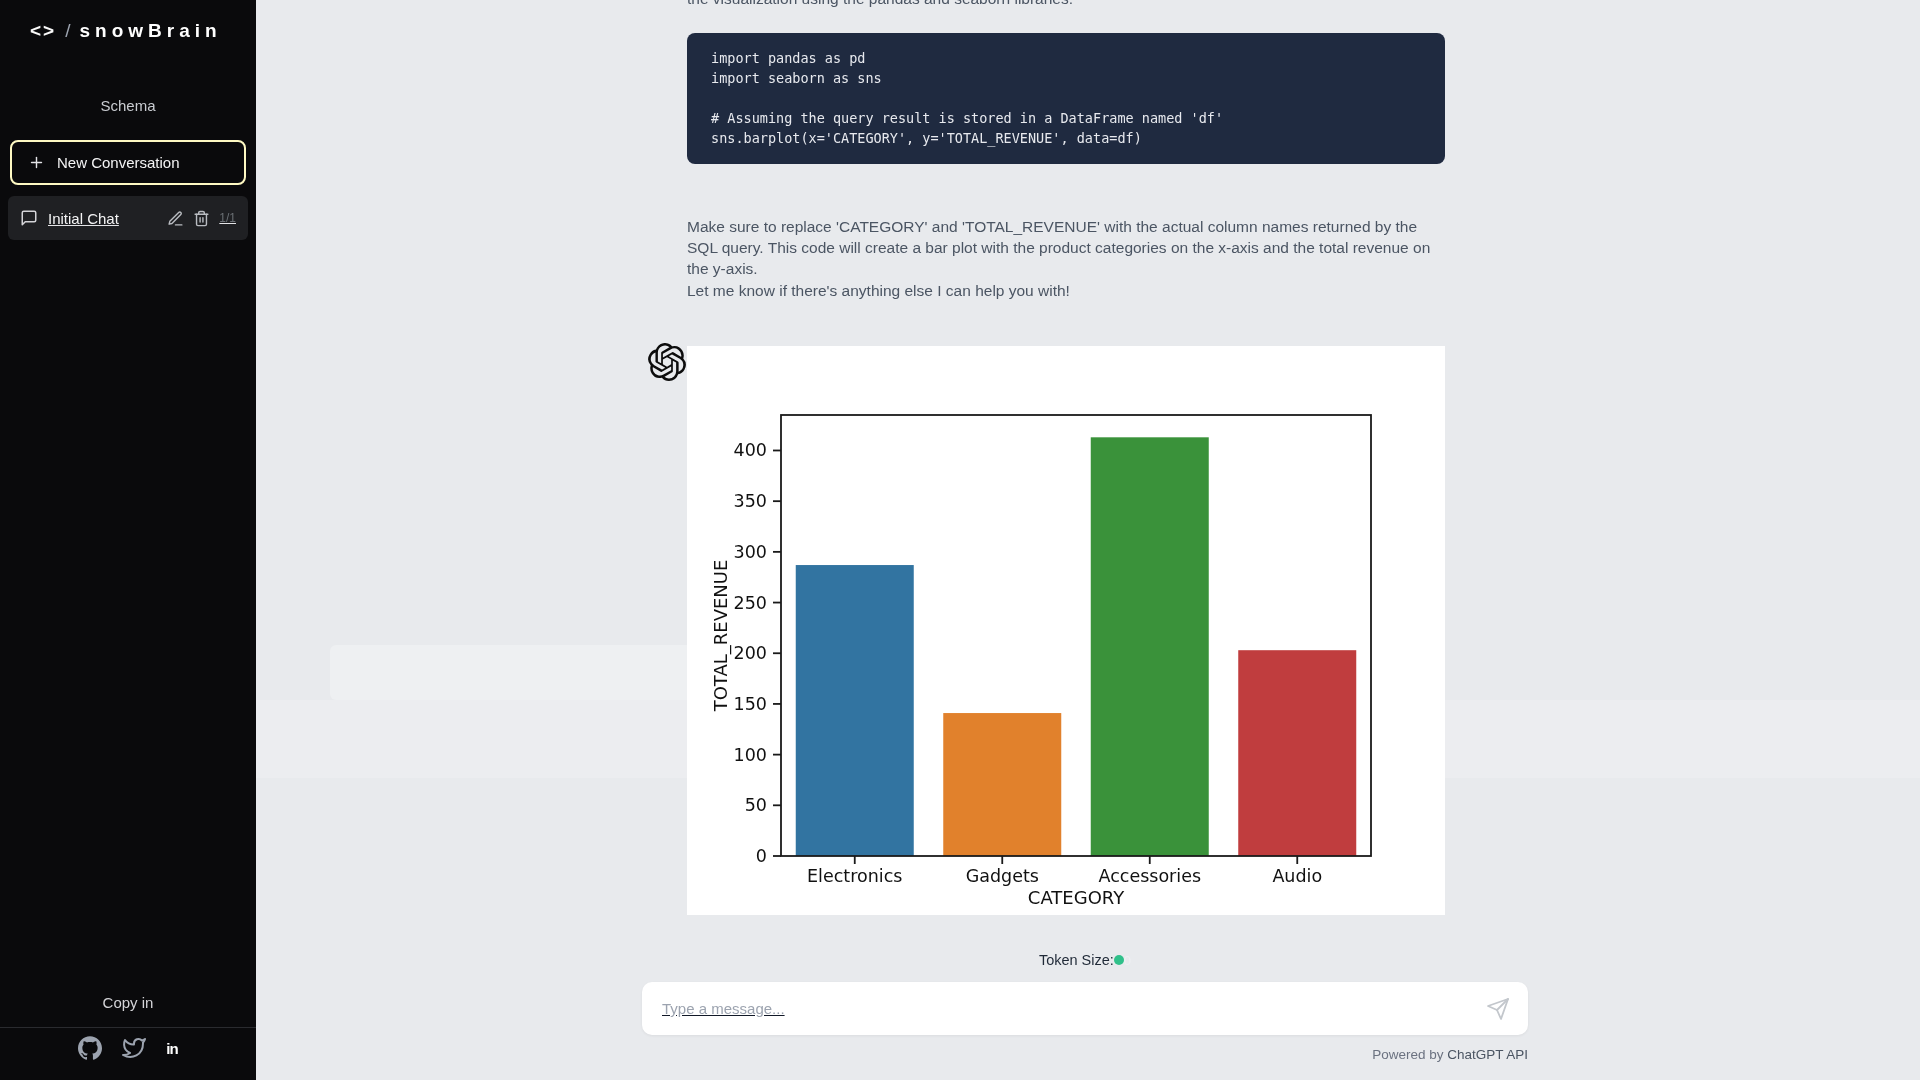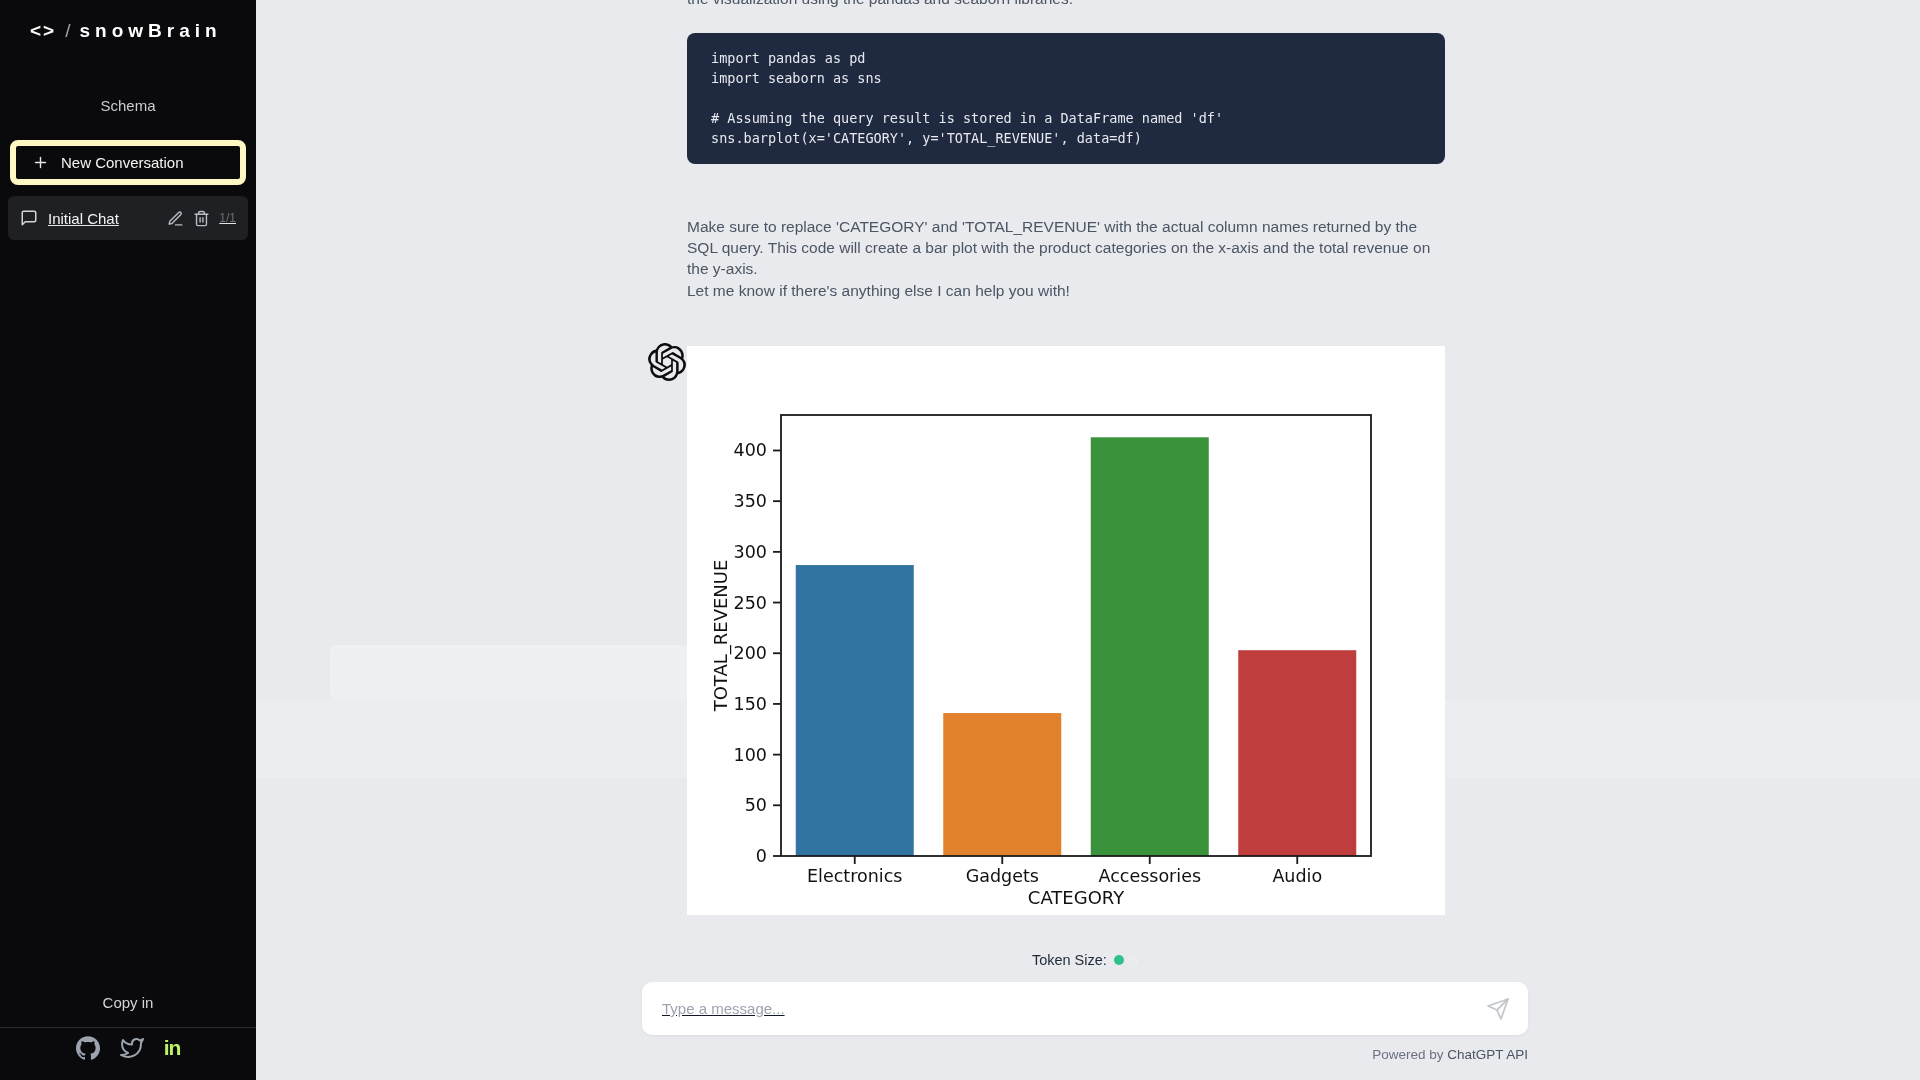--- a/index.html
+++ b/index.html
@@ -7,33 +7,33 @@
     font-family:"Liberation Sans", sans-serif; }
 
   
   #sidebar { position:absolute; left:0; top:0; width:256px; height:1080px; background:#0a0a0c; color:#e4e4e7; }
   .logo-row { position:absolute; left:30px; top:20px; display:flex; align-items:center; gap:9px;
     font-size:19px; font-weight:bold; color:#fff; }
   .logo-code { letter-spacing:2px; color:#fafafa; }
   .logo-slash { color:#9ca3af; font-weight:400; }
   .logo-name { letter-spacing:5px; color:#fff; }
   .schema { position:absolute; top:97px; width:100%; text-align:center; font-size:15px; color:#c9ccd1; }
-  .new-conv { position:absolute; left:10px; top:140px; width:236px; height:45px; border:6px solid #fef9c3;
+  .new-conv { position:absolute; left:10px; top:140px; width:236px; height:45px; border:2px solid #fef9c3;
     border-radius:8px; background:transparent; display:flex; align-items:center; gap:12px; padding:0 16px;
     color:#f4f4f5; font-size:15px; cursor:pointer; }
   .chat-item { position:absolute; left:8px; top:196px; width:240px; height:44px; background:#1f2023;
     border-radius:6px; display:flex; align-items:center; padding:0 12px; gap:10px; cursor:pointer;text-decoration:underline; }
   .chat-item .title { font-size:15px; color:#f4f4f5; }
   .chat-item .actions { margin-left:auto; display:flex; align-items:center; gap:9px; }
   .counter { font-size:12px; color:#6b7075; }
   .sign-in { position:absolute; top:994px; width:100%; text-align:center; font-size:15px; color:#d4d4d8; cursor:pointer; }
   .side-divider { position:absolute; top:1027px; left:0; width:256px; height:1px; background:#2a2b2f; }
   .socials { position:absolute; top:1036px; width:100%; display:flex; justify-content:center; align-items:center; gap:20px; }
   .socials svg, .socials .in-glyph { cursor:pointer; }
-  .in-glyph { font-size:21px; font-weight:bold; color:#bef264; letter-spacing:-1px; }
+  .in-glyph { font-size:15px; font-weight:bold; color:#ffffff; letter-spacing:-1px; }
 
   
   .bg-band1 { position:absolute; left:330px; top:645px; width:800px; height:55px; background:rgba(255,255,255,0.28); border-radius:6px; }
   .bg-band2 { position:absolute; left:256px; top:700px; width:1664px; height:78px; background:rgba(255,255,255,0.18); }
 
   .clipped-line { position:absolute; left:687px; top:-10px; width:760px; font-size:15.5px; color:#4b5563; }
 
   .code-block { position:absolute; left:687px; top:33px; width:758px; border-radius:8px; overflow:hidden; }
   .code-header { height:31px; background:#1b2333; display:flex; align-items:center; padding:0 14px;
     color:#e5e7eb; font-size:12.5px; }
@@ -43,21 +43,21 @@
   .code-body pre { font-family:"DejaVu Sans Mono", monospace; font-size:13.5px; line-height:20px; color:#e7e9ee; white-space:pre; }
 
   .explain { position:absolute; left:687px; top:216px; width:764px; font-size:15.5px; line-height:21px; color:#4b5563; }
   .closing { position:absolute; left:687px; top:282px; width:764px; font-size:15.5px; color:#4b5563; }
 
   .avatar { position:absolute; left:648px; top:343px; width:38px; height:38px; }
   .chart-panel { position:absolute; left:687px; top:346px; width:758px; height:569px; background:#ffffff; }
   .chart-panel svg { display:block; width:758px; height:569px; font-family:"DejaVu Sans", sans-serif; }
 
   .token-row { position:absolute; left:642px; top:952px; width:886px; display:flex; justify-content:center;
-    align-items:center; gap:7px; font-size:14.5px; color:#1f2937; }
+    align-items:center; font-size:14.5px; color:#1f2937; }
   .token-dot { width:10px; height:10px; border-radius:50%; }
   .token-val { font-size:13px; color:#eef0f3; }
 
   .composer { position:absolute; left:642px; top:982px; width:886px; height:53px; background:#ffffff;
     border-radius:10px; box-shadow:0 1px 3px rgba(0,0,0,0.06); display:flex; align-items:center; }
   .composer input { flex:1; height:100%; border:none; outline:none; background:transparent;
     padding:0 20px; font-size:15px; color:#111827; font-family:"Liberation Sans", sans-serif;text-decoration:underline; }
   .composer input::placeholder { color:#9ca3af; }
   .send-btn { background:none; border:none; padding:0 18px 0 0; cursor:pointer; display:flex; align-items:center; }
 

